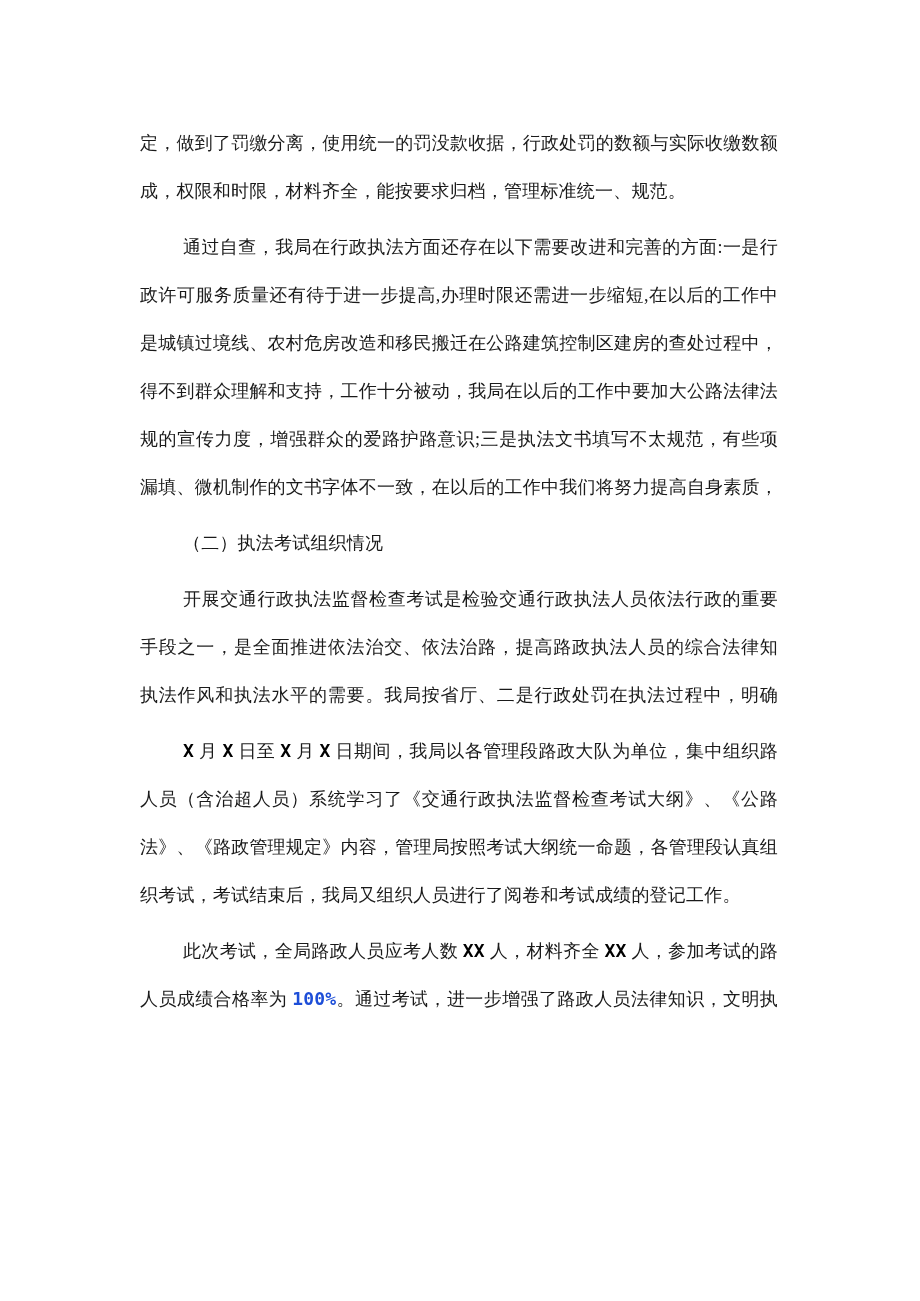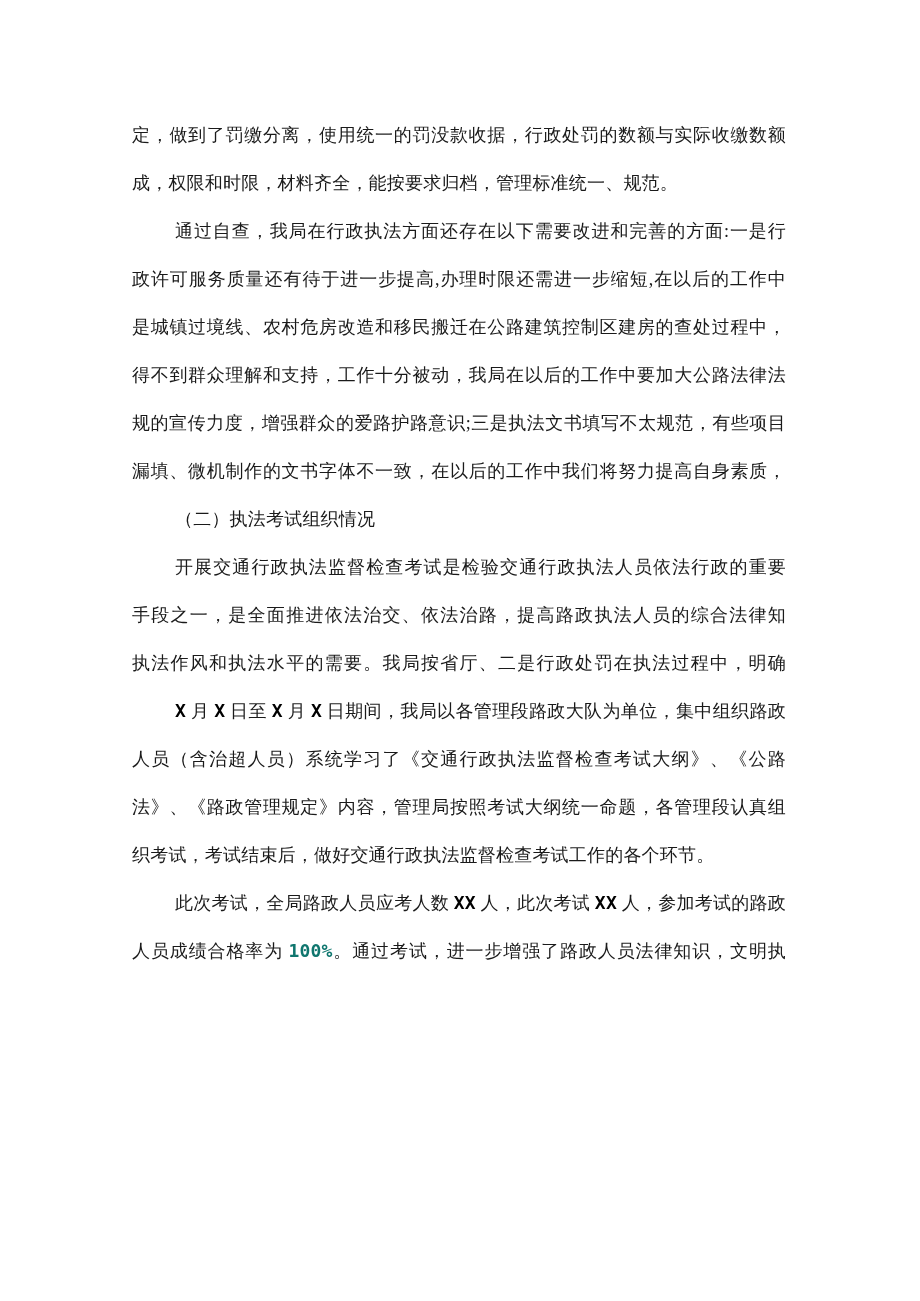--- a/index.html
+++ b/index.html
@@ -11,21 +11,21 @@
   .page {
     position: relative;
     width: 920px; height: 1301px;
     overflow: hidden;
   }
   .doc {
     position: absolute;
     left: 132px; top: 111px;
     width: 654px;
   }
-  .para { margin: 0; padding: 0; }
+  .para { margin: 8px; padding: 0; }
   .line {
     height: 48px;
     line-height: 48px;
     font-size: 18px;
     overflow: hidden;
     text-align: left;
     letter-spacing: 0.2px;
   }
   .line.fill {
     text-align: justify;
@@ -60,20 +60,20 @@
       </div>
       <div class="para">
         <div class="line fill indent"><span class="run">开展交通行政执法监督检查考试是检验交通行政执法人员依法行政的重要</span></div>
         <div class="line fill"><span class="run">手段之一，是全面推进依法治交、依法治路，提高路政执法人员的综合法律知识、</span></div>
         <div class="line fill"><span class="run">执法作风和执法水平的需要。我局按省厅、二是行政处罚在执法过程中，明确</span></div>
       </div>
       <div class="para">
         <div class="line fill indent"><span class="run bold-run" style="color: rgb(0, 0, 0);">X</span><span class="run"> 月 </span><span class="run bold-run" style="color: rgb(0, 0, 0);">X</span><span class="run"> 日至 </span><span class="run bold-run" style="color: rgb(0, 0, 0);">X</span><span class="run"> 月 </span><span class="run bold-run" style="color: rgb(0, 0, 0);">X</span><span class="run"> 日期间，我局以各管理段路政大队为单位，集中组织路政</span></div>
         <div class="line fill"><span class="run">人员（含治超人员）系统学习了《交通行政执法监督检查考试大纲》、《公路</span></div>
         <div class="line fill"><span class="run">法》、《路政管理规定》内容，管理局按照考试大纲统一命题，各管理段认真组</span></div>
-        <div class="line"><span class="run">织考试，考试结束后，做好交通行政执法监督检查考试工作的各个环节。</span></div>
+        <div class="line"><span class="run">织考试，考试结束后，我局又组织人员进行了阅卷和考试成绩的登记工作。</span></div>
       </div>
       <div class="para">
-        <div class="line fill indent"><span class="run">此次考试，全局路政人员应考人数 </span><span class="run bold-run" style="color: rgb(0, 0, 0);">XX</span><span class="run"> 人，此次考试 </span><span class="run bold-run" style="color: rgb(0, 0, 0);">XX</span><span class="run"> 人，参加考试的路政</span></div>
-        <div class="line fill"><span class="run">人员成绩合格率为 </span><span class="run bold-run" style="color: #0f766e;">100%</span><span class="run">。通过考试，进一步增强了路政人员法律知识，文明执法、</span></div>
+        <div class="line fill indent"><span class="run">此次考试，全局路政人员应考人数 </span><span class="run bold-run" style="color: rgb(0, 0, 0);">XX</span><span class="run"> 人，材料齐全 </span><span class="run bold-run" style="color: rgb(0, 0, 0);">XX</span><span class="run"> 人，参加考试的路政</span></div>
+        <div class="line fill"><span class="run">人员成绩合格率为 </span><span class="run bold-run" style="color: #1d4ed8;">100%</span><span class="run">。通过考试，进一步增强了路政人员法律知识，文明执法、</span></div>
       </div>
     </main>
 </div>
 
 </body></html>

